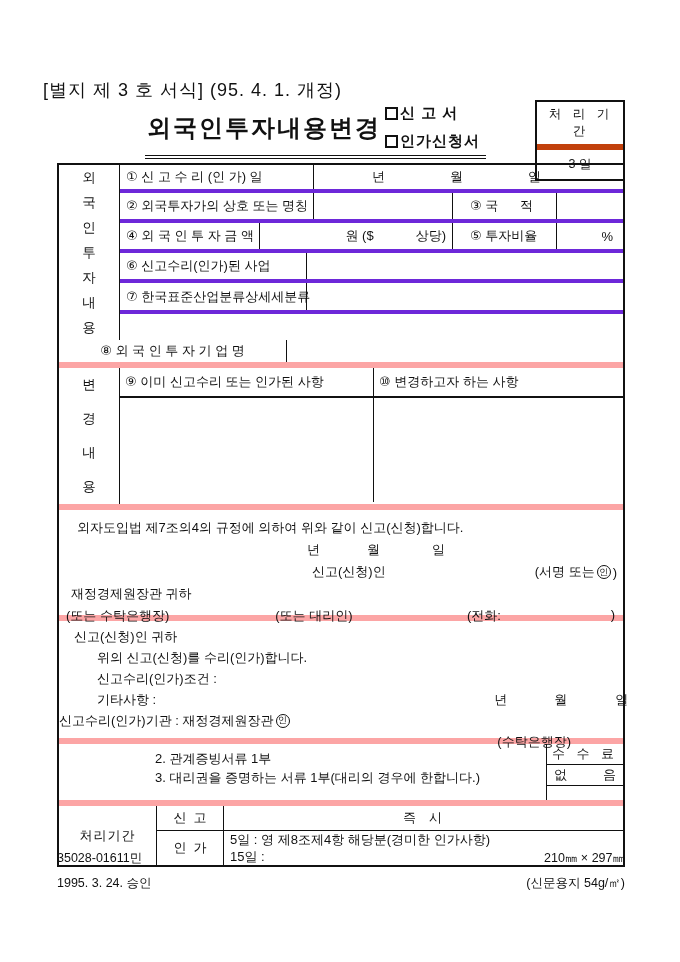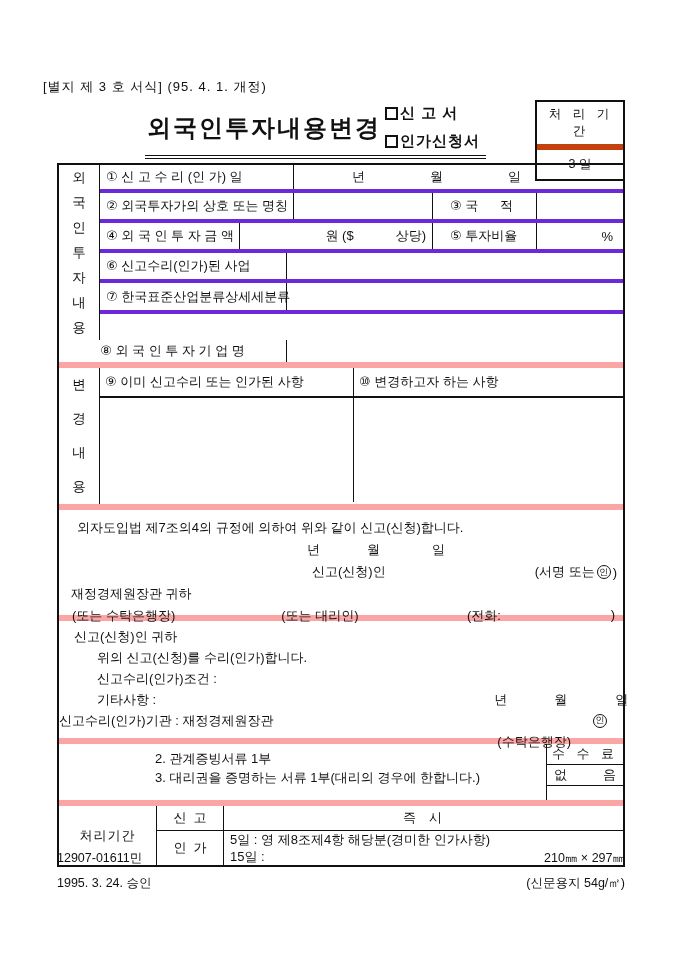--- a/index.html
+++ b/index.html
@@ -2,42 +2,42 @@
 <html><head>
 <meta charset="utf-8">
 <style>
   * { margin:0; padding:0; box-sizing:border-box; }
   html,body { background:#f5f5f5; }
   .page {
     position:relative; width:680px; height:962px; background:#ffffff;
     font-family:"Liberation Sans","DejaVu Sans",sans-serif;
     color:#111; overflow:hidden;
   }
-  .form-ref { position:absolute; left:43px; top:78px; font-size:13px; letter-spacing:1px; }
+  .form-ref { position:absolute; left:43px; top:78px; font-size:18px; letter-spacing:1px; }
 
   
   .title-row { position:absolute; left:57px; top:100px; width:568px; height:58px; }
   .title-block { position:absolute; left:88px; top:4px; display:flex; align-items:center;
                  border-bottom:4px double #111; padding:0 6px 4px 2px; }
   .main-title { font-size:24px; font-weight:bold; letter-spacing:2px; }
   .doc-options { display:flex; flex-direction:column; gap:9px; margin-left:4px; }
   .opt { display:flex; align-items:center; gap:2px; font-size:15px; font-weight:bold; letter-spacing:1px; }
   .cbox { width:13px; height:13px; border:2px solid #111; display:inline-block; background:#fff; }
   .proc-box { position:absolute; right:0; top:0; width:90px; border:2px solid #111; text-align:center; font-size:12.5px; }
   .proc-head { border-bottom:6px solid #c2410c; padding:4px 0; letter-spacing:2px;font-family:Liberation Mono, monospace; }
   .proc-val { padding:6px 0; }
 
   
   .main-table { position:absolute; left:57px; top:163px; width:568px; border:2px solid #111; font-size:13px; }
   .main-table .cell { padding-left:6px; display:flex; align-items:center; white-space:pre; }
   .br { border-right:1px solid #111; }
   .bb { border-bottom:4px solid #6d28d9; }
 
   .sec { display:flex; }
-  .side-col { width:41px; border-right:1px solid #111; display:flex; align-items:flex-end; justify-content:center; }
+  .side-col { width:61px; border-right:1px solid #111; display:flex; align-items:flex-end; justify-content:center; }
   .vtext { width:15px; word-break:break-all; text-align:center; line-height:25px; font-size:13.5px; }
   .vtext.tall { line-height:34px; }
 
   .flexcol { display:flex; flex-direction:column; flex:1; }
   .row { display:flex; }
   .fill { flex:1; }
 
   .r1,.r2,.r3,.r4 { height:30px;gap:11px; }
   .r0 { height:28px; }
   .r5 { height:31px; }
@@ -187,40 +187,40 @@
       <div class="tline">
         <span style="margin-left:253px">신고(신청)인</span>
         <span style="margin-left:auto; margin-right:6px; display:inline-flex; align-items:center">
           <span>(서명 또는</span>
           <span class="seal"><span>인</span></span>
           <span>)</span>
         </span>
       </div>
       <div class="tline" style="padding-left:12px">재정경제원장관 귀하</div>
       <div class="tline">
-        <span style="margin-left:13px">(또는 수탁은행장)</span>
+        <span style="margin-left:7px">(또는 수탁은행장)</span>
         <span style="margin-left:106px">(또는 대리인)</span>
         <span class="phone-wrap" style="margin-left:auto; margin-right:8px">
           <span>(전화:</span>
           <span>)</span>
         </span>
       </div>
     </div>
 
     <div class="txt-sec sep2" style="height:123px; padding-top:5px">
       <div class="tline" style="height:21px; padding-left:15px">신고(신청)인 귀하</div>
       <div class="tline" style="height:21px; padding-left:38px">위의 신고(신청)를 수리(인가)합니다.</div>
       <div class="tline" style="height:21px; padding-left:38px">신고수리(인가)조건 :</div>
       <div class="tline" style="height:21px">
         <span style="margin-left:38px">기타사항 :</span>
         <span style="margin-left:338px">년</span>
         <span style="margin-left:47px">월</span>
         <span style="margin-left:48px">일</span>
       </div>
-      <div class="tline" style="height:21px; justify-content:space-between; padding-right:14px">
+      <div class="tline" style="height:21px; justify-content:flex-start; padding-right:14px">
         <span>신고수리(인가)기관 : 재정경제원장관</span>
         <span class="seal"><span>인</span></span>
       </div>
       <div class="tline" style="height:21px; justify-content:flex-end; padding-right:52px">(수탁은행장)</div>
     </div>
 
     <div class="sec-e sep2" style="height:62px">
       <div class="docs">
         <div class="doc-line">
           <span class="doc-label"></span>
@@ -255,21 +255,21 @@
             <span>15일 :</span>
           </div>
         </div>
       </div>
     </div>
 
   </div>
 
   <div class="foot">
     <div class="col">
-      <span>12907-01611민</span>
+      <span>35028-01611민</span>
       <span>1995. 3. 24. 승인</span>
     </div>
     <div class="col right">
       <span>210㎜ × 297㎜</span>
       <span>(신문용지 54g/㎡)</span>
     </div>
   </div>
 
 </div>
 

